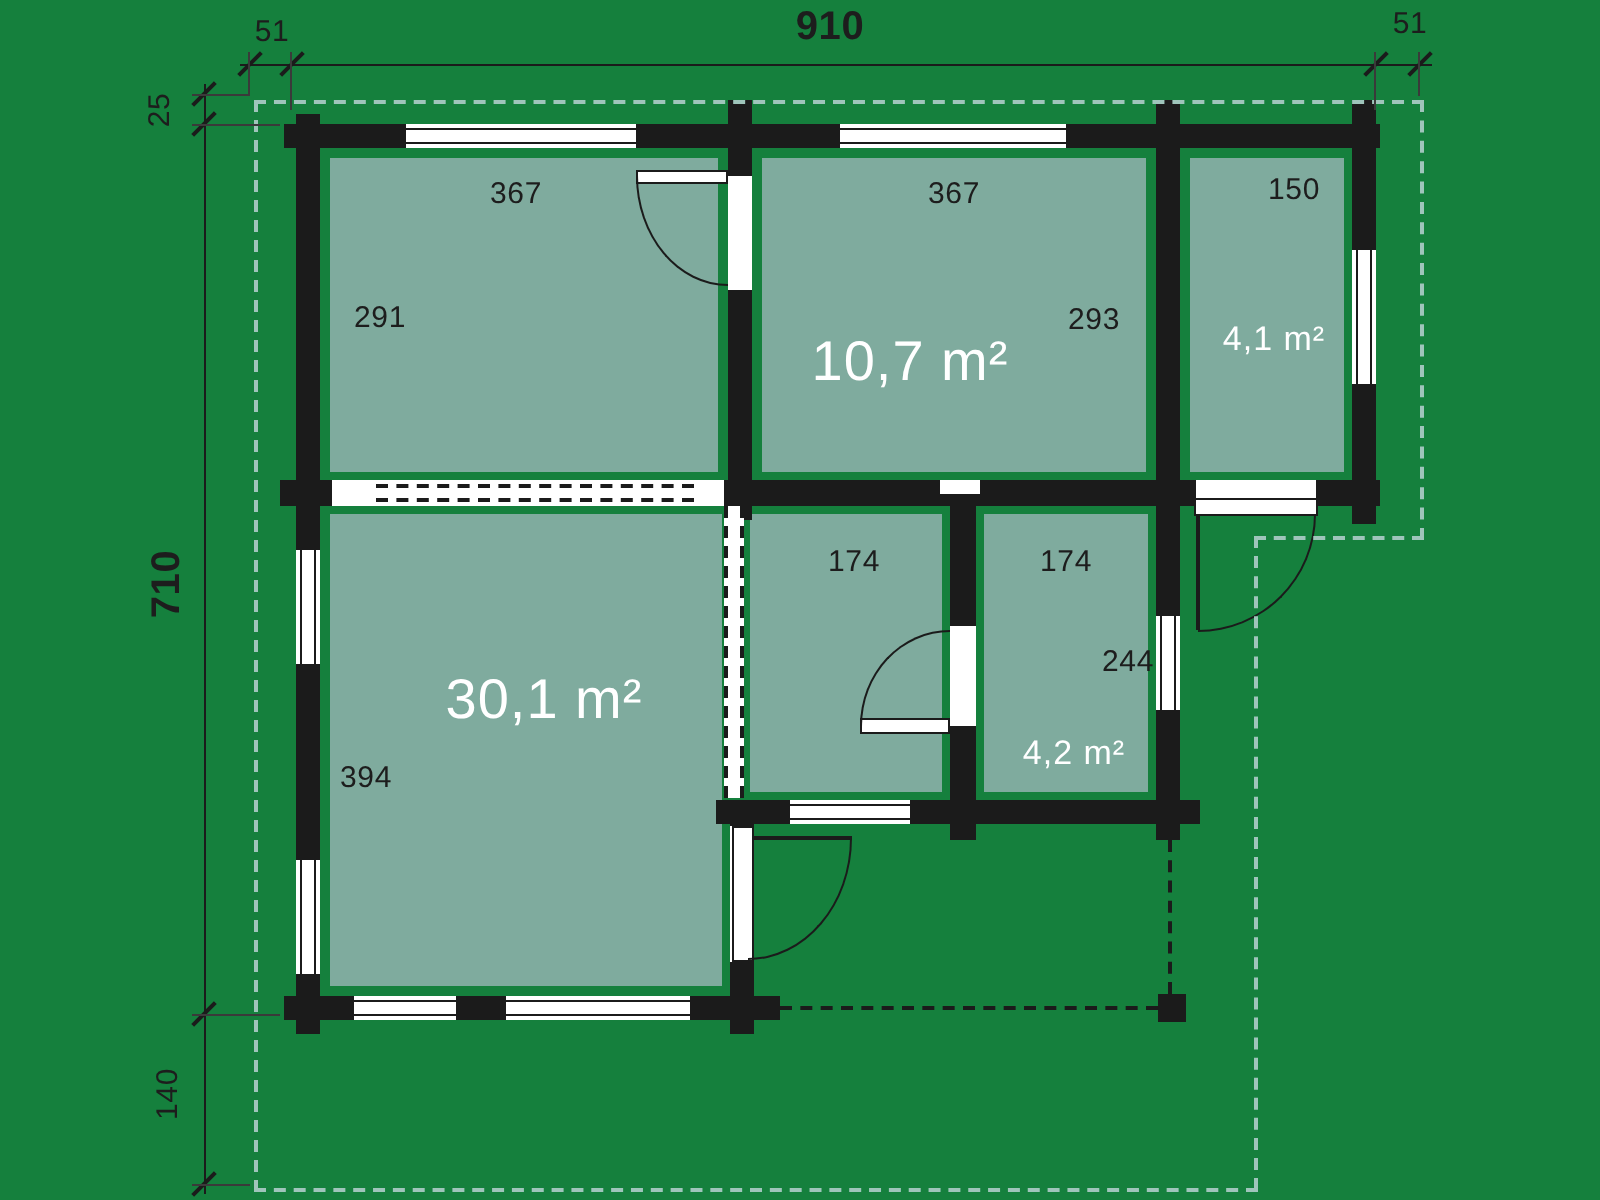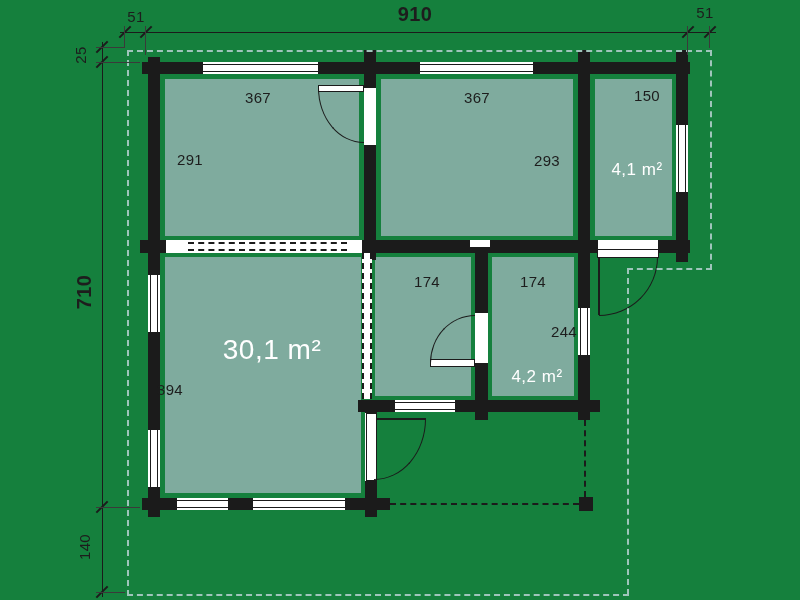--- a/index.html
+++ b/index.html
@@ -119,22 +119,23 @@
   <div class="lbl big" style="left:415px;top:14px;">910</div>
   <div class="lbl" style="left:705px;top:12px;">51</div>
   <div class="lbl rot" style="left:80px;top:55px;">25</div>
   <div class="lbl big rot" style="left:84px;top:292px;">710</div>
   <div class="lbl rot" style="left:84px;top:547px;">140</div>
 
   <div class="lbl" style="left:258px;top:97px;">367</div>
   <div class="lbl" style="left:190px;top:159px;">291</div>
   <div class="lbl" style="left:477px;top:97px;">367</div>
   <div class="lbl" style="left:547px;top:160px;">293</div>
+  <div class="lbl area xl" style="left:455px;top:181px;">10,7 m²</div>
   <div class="lbl" style="left:634px;top:95px;margin-left:13px;">150</div>
   <div class="lbl area" style="left:637px;top:170px;">4,1 m²</div>
   <div class="lbl" style="left:427px;top:281px;">174</div>
   <div class="lbl" style="left:533px;top:281px;">174</div>
   <div class="lbl" style="left:564px;top:331px;">244</div>
   <div class="lbl area" style="left:537px;top:377px;">4,2 m²</div>
-  <div class="lbl" style="left:170px;top:389px;">394</div>
+  <div class="lbl" style="left:183px;top:389px;">394</div>
   <div class="lbl area xl" style="left:272px;top:350px;">30,1 m²</div>
 
 </div>
 
 </body></html>

